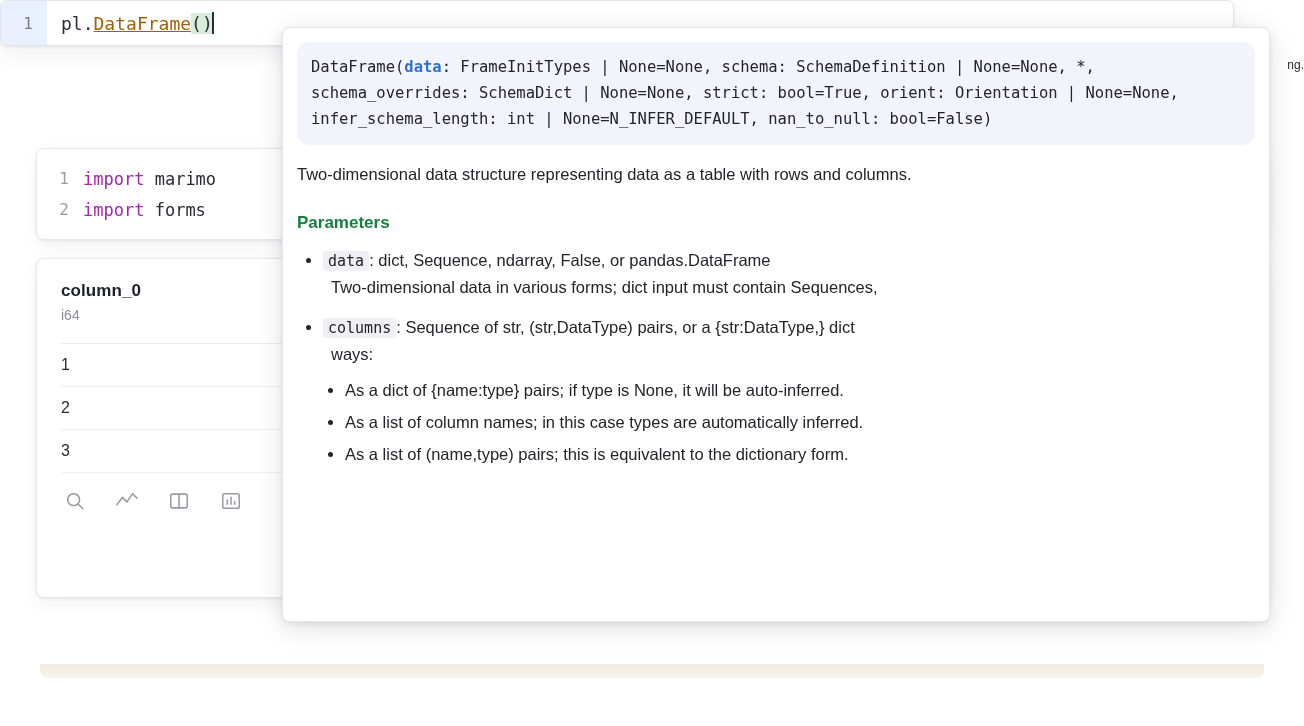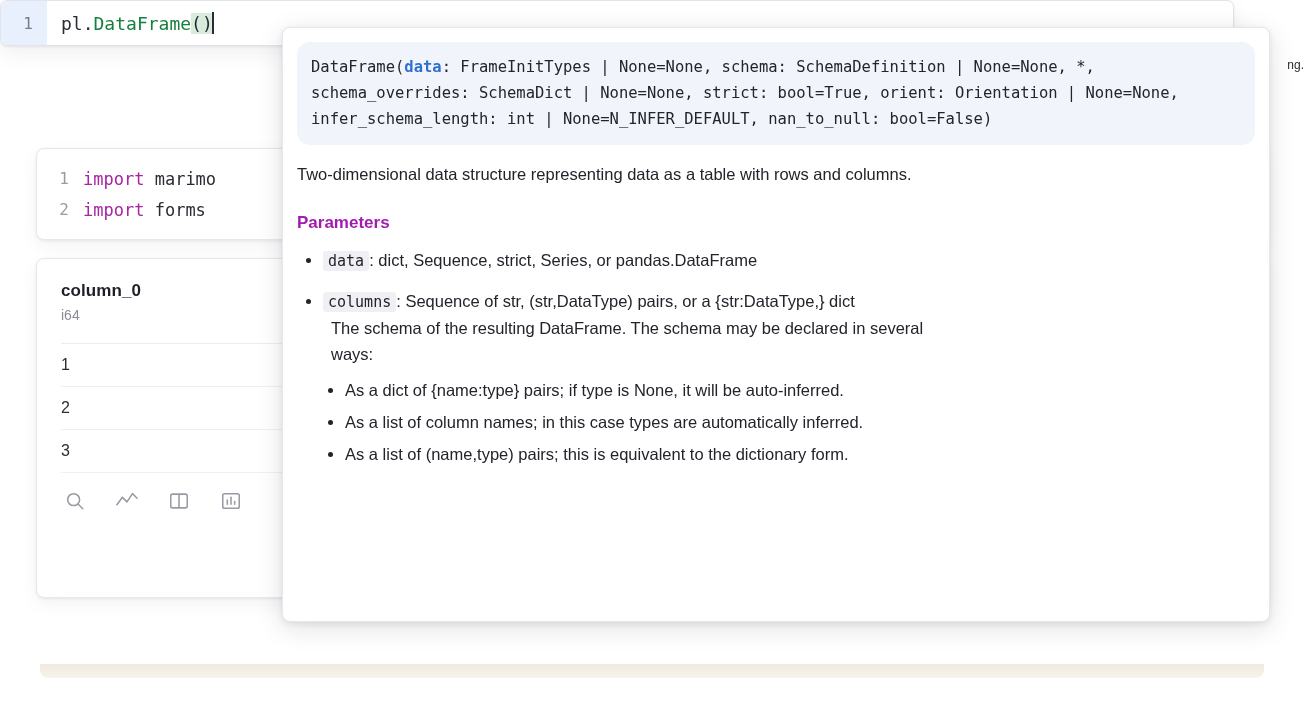--- a/index.html
+++ b/index.html
@@ -141,21 +141,21 @@
   }
   .editor-code {
     font-family: "DejaVu Sans Mono", monospace;
     font-size: 18px;
     white-space: pre;
     padding-left: 14px;
     position: relative;
   }
   .tok-obj { color: #2b2b35; text-align: center; }
   .tok-dot { color: #2b2b35; }
-  .tok-fn  { color: #15803d; }
+  .tok-fn  { color: #a16207; text-decoration: underline; }
   .tok-paren { color: #2b2b35; background: #d7ecdc; }
   .caret {
     display: inline-block;
     width: 2px;
     height: 22px;
     background: #2b2b35;
     vertical-align: -4px;
     margin-left: -1px;
   }
 
@@ -216,21 +216,21 @@
   }
   .docs-desc {
     font-size: 16.5px;
     line-height: 26px;
     margin: 16px 0 0 0;
   }
   .docs-h {
     font-size: 17px;
     font-weight: bold;
     margin: 26px 0 0 0;
-    color: #a21caf;
+    color: #15803d;
   }
   ul.lvl1 {
     margin: 10px 0 0 0;
     padding-left: 26px;
     list-style: disc;
   }
   ul.lvl1 > li {
     margin-top: 14px;
     font-size: 16.5px;
     line-height: 26px;
@@ -333,26 +333,26 @@
 
   <div class="sig-box"><span>DataFrame(</span><span class="param-hl">data</span><span>: FrameInitTypes | None=None, schema: SchemaDefinition | None=None, *, schema_overrides: SchemaDict | None=None, strict: bool=True, orient: Orientation | None=None, infer_schema_length: int | None=N_INFER_DEFAULT, nan_to_null: bool=False)</span></div>
 
   <div class="docs-body">
     <p class="docs-desc">Two-dimensional data structure representing data as a table with rows and columns.</p>
 
     <p class="docs-h">Parameters</p>
 
     <ul class="lvl1">
       <li>
-        <code class="inl">data</code><span>: dict, Sequence, strict, Series, or pandas.DataFrame</span>
+        <code class="inl">data</code><span>: dict, Sequence, ndarray, False, or pandas.DataFrame</span>
+        <span class="li-sub">Two-dimensional data in various forms; dict input must contain Sequences,</span>
       </li>
 
       <li>
         <code class="inl">columns</code><span>: Sequence of str, (str,DataType) pairs, or a {str:DataType,} dict</span>
-        <span class="li-sub">The schema of the resulting DataFrame. The schema may be declared in several</span>
         <span class="li-sub">ways:</span>
         <ul class="lvl2">
           <li>As a dict of {name:type} pairs; if type is None, it will be auto-inferred.</li>
           <li>As a list of column names; in this case types are automatically inferred.</li>
           <li>As a list of (name,type) pairs; this is equivalent to the dictionary form.</li>
         </ul>
       </li>
     </ul>
   </div>
 </div>

